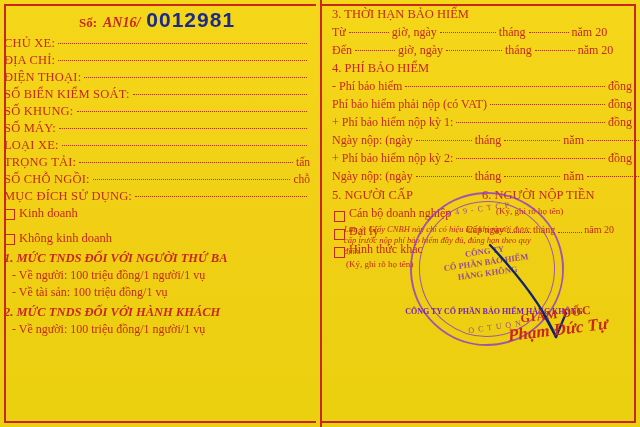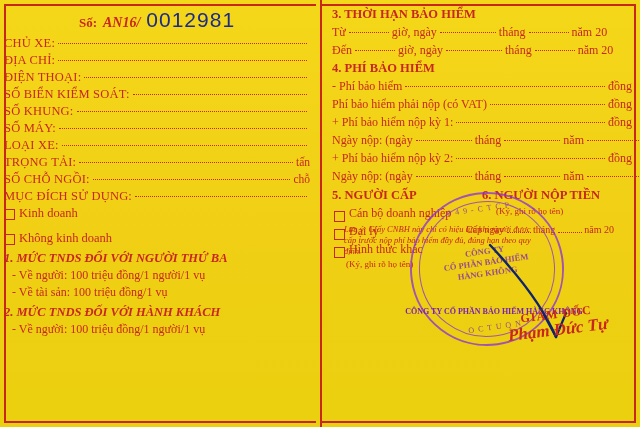--- a/index.html
+++ b/index.html
@@ -52,21 +52,21 @@
     gap:6px;margin:2px 0 4px 0;
     white-space:nowrap;
   }
   .hdr .so{
     color:#c8271f;font-size:13px;font-weight:bold;
   }
   .hdr .serial{
     color:#c8271f;font-size:14px;font-weight:bold;font-style:italic;
   }
   .hdr .num{
-    color:#1b2b8a;font-size:21px;font-weight:normal;letter-spacing:1px;
+    color:#1b2b8a;font-size:21px;font-weight:bold;letter-spacing:1px;
     font-family:"Liberation Sans", sans-serif;
   }
 
   
   .frow{
     display:flex;align-items:baseline;
     color:#c8271f;
     font-size:12.5px;
     margin:0 0 2px 0;
     white-space:nowrap;
@@ -95,21 +95,21 @@
   .sec{
     color:#c8271f;font-size:12.5px;font-weight:bold;
     margin:5px 0 2px 0;white-space:nowrap;font-style:italic;
   }
   .bullet{
     color:#c8271f;font-size:12px;margin:0 0 2px 8px;white-space:nowrap;
   }
 
   
   .rsec{
-    color:#c8271f;font-size:12.5px;font-weight:bold;margin:1px 0 3px 0;
+    color:#c8271f;font-size:12.5px;font-weight:normal;margin:1px 0 3px 0;
   }
   .rrow{
     display:flex;align-items:baseline;color:#c8271f;font-size:12px;
     margin:0 0 3px 0;white-space:nowrap;
   }
   .rrow .lbl{flex:0 0 auto;}
   .rrow .mid{flex:0 0 auto;}
   .rrow .d{
     border-bottom:1px dotted #c8271f;
     transform:translateY(-3px);

